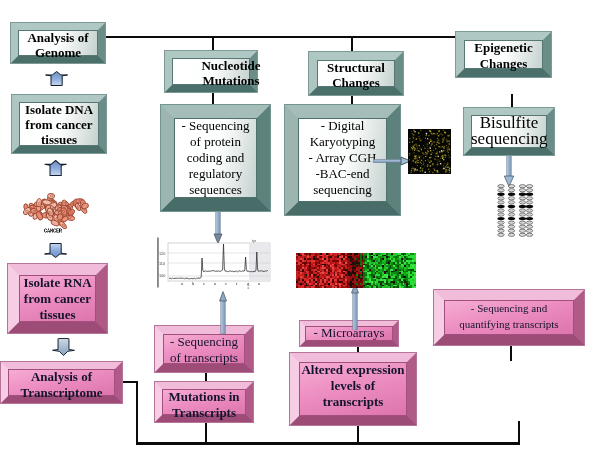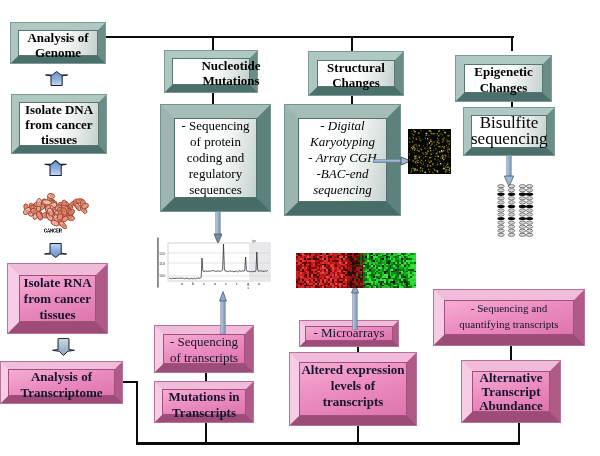--- a/index.html
+++ b/index.html
@@ -59,23 +59,23 @@
 <div class="bx tealb" style="left:165px;top:51px;width:92px;height:41px;border-width:7px;background:linear-gradient(100deg,#ffffff 0%,#fdfefe 52%,#dce4e2 80%,#c2d0cd 100%);">
 <div class="tx" style="font-weight:bold;font-size:13px;line-height:15px;padding-left:40px;">Nucleotide<br>Mutations</div>
     </div>
 <div class="bx tealb2" style="left:161px;top:105px;width:109px;height:106px;border-width:13px;background:linear-gradient(100deg,#ffffff 0%,#fdfefe 52%,#dce4e2 80%,#c2d0cd 100%);">
 <div class="tx" style="font-weight:normal;font-size:13px;line-height:16px;">- Sequencing<br>of protein<br>coding and<br>regulatory<br>sequences</div>
     </div>
 <div class="bx tealb" style="left:309px;top:52px;width:94px;height:43px;border-width:8px;background:linear-gradient(100deg,#ffffff 0%,#fdfefe 52%,#dce4e2 80%,#c2d0cd 100%);">
 <div class="tx" style="font-weight:bold;font-size:13px;line-height:15px;">Structural<br>Changes</div>
     </div>
 <div class="bx tealb2" style="left:285px;top:105px;width:115px;height:110px;border-width:13px;background:linear-gradient(100deg,#ffffff 0%,#fdfefe 52%,#dce4e2 80%,#c2d0cd 100%);">
-<div class="tx" style="font-weight:normal;font-size:13px;line-height:16px;font-style:italic;">- Digital<br>Karyotyping<br>- Array CGH<br>-BAC-end<br>sequencing</div>
+<div class="tx" style="font-weight:normal;font-size:13px;line-height:16px;">- Digital<br>Karyotyping<br>- Array CGH<br>-BAC-end<br>sequencing</div>
     </div>
-<div class="bx tealb" style="left:456px;top:56px;width:95px;height:45px;border-width:8px;background:linear-gradient(100deg,#ffffff 0%,#fdfefe 52%,#dce4e2 80%,#c2d0cd 100%);">
+<div class="bx tealb" style="left:456px;top:32px;width:95px;height:45px;border-width:8px;background:linear-gradient(100deg,#ffffff 0%,#fdfefe 52%,#dce4e2 80%,#c2d0cd 100%);">
 <div class="tx" style="font-weight:bold;font-size:13px;line-height:16px;">Epigenetic<br>Changes</div>
     </div>
 <div class="bx tealb" style="left:464px;top:108px;width:90px;height:47px;border-width:7px;background:linear-gradient(100deg,#ffffff 0%,#fdfefe 52%,#dce4e2 80%,#c2d0cd 100%);">
 <div class="tx" style="font-weight:normal;font-size:17px;line-height:16px;">Bisulfite<br>sequencing</div>
     </div>
 <div class="bx pinkb" style="left:8px;top:264px;width:99px;height:69px;border-width:11px;background:linear-gradient(165deg,#f6aed4 0%,#ec8cc0 48%,#dc74ac 100%);">
 <div class="tx" style="font-weight:bold;font-size:13px;line-height:16px;color:#14142e;">Isolate RNA<br>from cancer<br>tissues</div>
     </div>
 <div class="bx pinkb" style="left:1px;top:362px;width:121px;height:41px;border-width:7px;background:linear-gradient(165deg,#f6aed4 0%,#ec8cc0 48%,#dc74ac 100%);">
 <div class="tx" style="font-weight:bold;font-size:13px;line-height:16px;color:#14142e;">Analysis of<br>Transcriptome</div>
@@ -87,23 +87,20 @@
 <div class="tx" style="font-weight:bold;font-size:13px;line-height:16px;color:#14142e;">Mutations in<br>Transcripts</div>
     </div>
 <div class="bx pinkb" style="left:300px;top:321px;width:98px;height:25px;border-width:5px;background:linear-gradient(165deg,#f6aed4 0%,#ec8cc0 48%,#dc74ac 100%);">
 <div class="tx" style="font-weight:normal;font-size:13px;line-height:14px;color:#14142e;">- Microarrays</div>
     </div>
 <div class="bx pinkb" style="left:290px;top:353px;width:126px;height:72px;border-width:9px;background:linear-gradient(165deg,#f6aed4 0%,#ec8cc0 48%,#dc74ac 100%);">
 <div class="tx" style="font-weight:bold;font-size:13px;line-height:16px;color:#14142e;">Altered expression<br>levels of<br>transcripts</div>
     </div>
 <div class="bx pinkb" style="left:434px;top:290px;width:150px;height:55px;border-width:10px;background:linear-gradient(165deg,#f6aed4 0%,#ec8cc0 48%,#dc74ac 100%);">
 <div class="tx" style="font-weight:normal;font-size:11px;line-height:16px;color:#14142e;">- Sequencing and<br>quantifying transcripts</div>
-    </div>
-<div class="bx pinkb" style="left:462px;top:361px;width:98px;height:61px;border-width:10px;background:linear-gradient(165deg,#f6aed4 0%,#ec8cc0 48%,#dc74ac 100%);">
-<div class="tx" style="font-weight:bold;font-size:13px;line-height:14px;color:#14142e;">Alternative<br>Transcript<br>Abundance</div>
     </div>
 <svg class="abs" style="left:44.5px;top:71px;" width="23" height="15" viewBox="0 0 23 15" preserveAspectRatio="none">
 <defs>
         <linearGradient id="gA" x1="0" y1="0" x2="0" y2="1">
           <stop offset="0" stop-color="#6e8ec2"></stop>
           <stop offset="0.5" stop-color="#8cabdb"></stop>
           <stop offset="1" stop-color="#c6d8f0"></stop>
         </linearGradient>
       </defs>
 <path d="M11.6 0.5 L15.9 3.95 L22.6 3.95 L17.2 4.85 L17.2 14.5 L6.0 14.5 L6.0 4.85 L0.6 3.95 L7.3 3.95 Z" fill="url(#gA)" stroke="#121e2e" stroke-width="1"></path>

